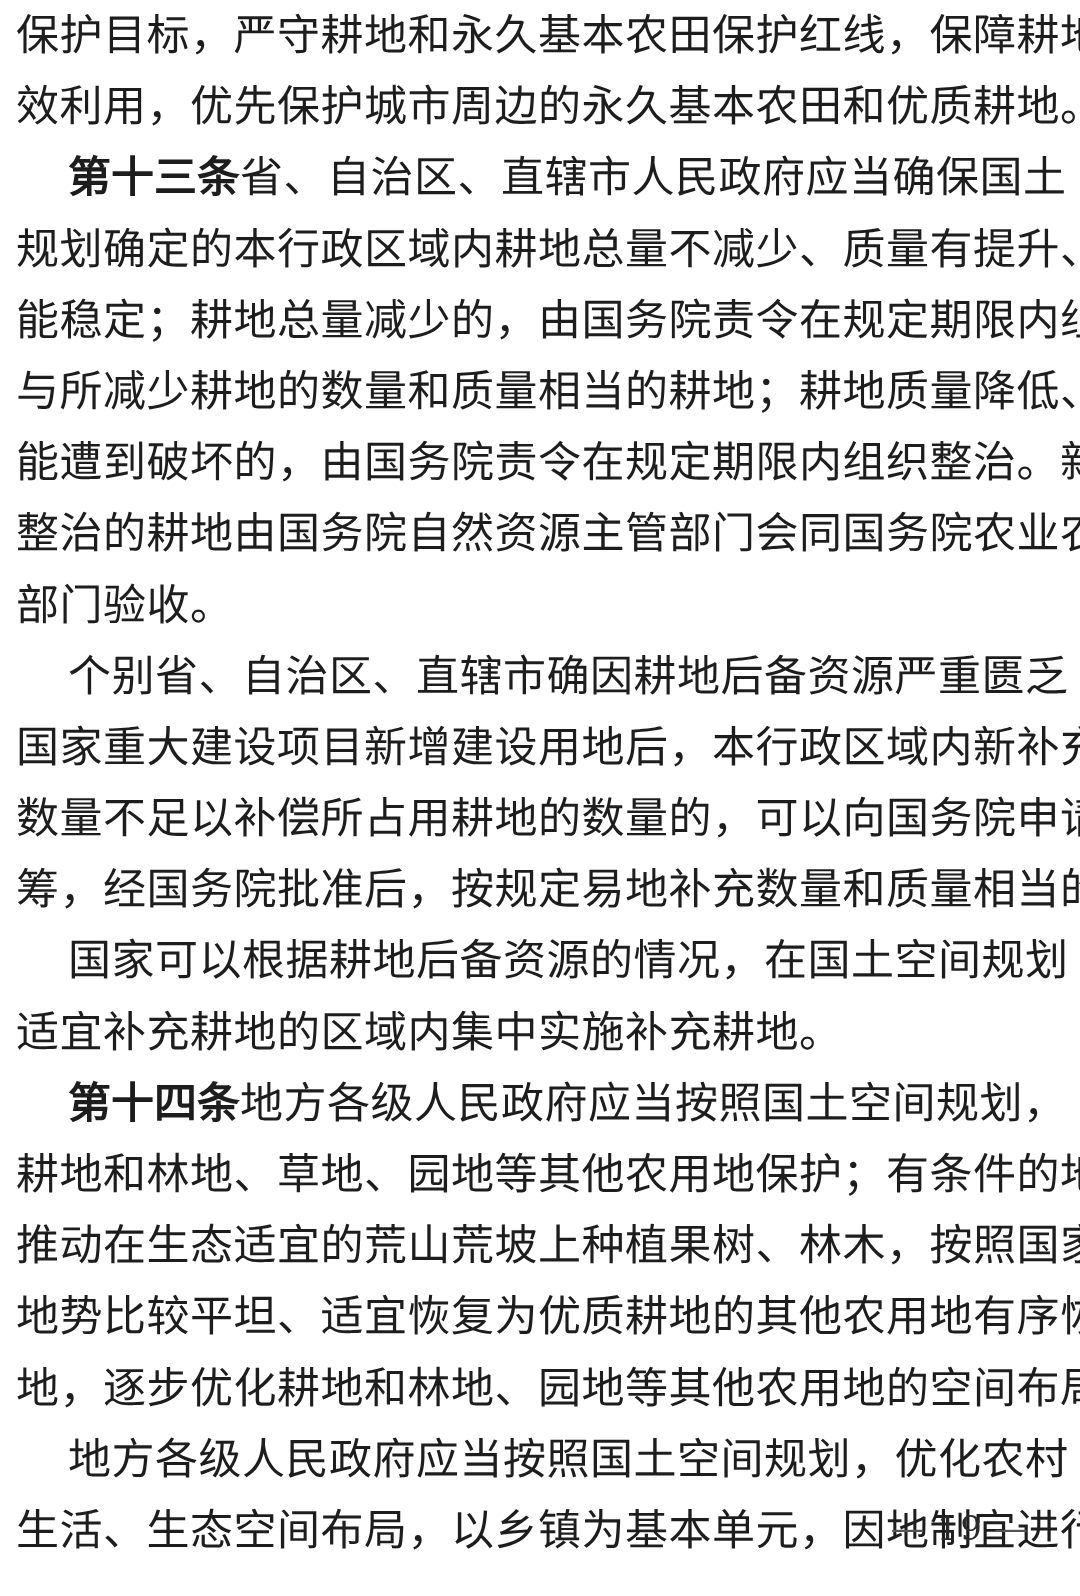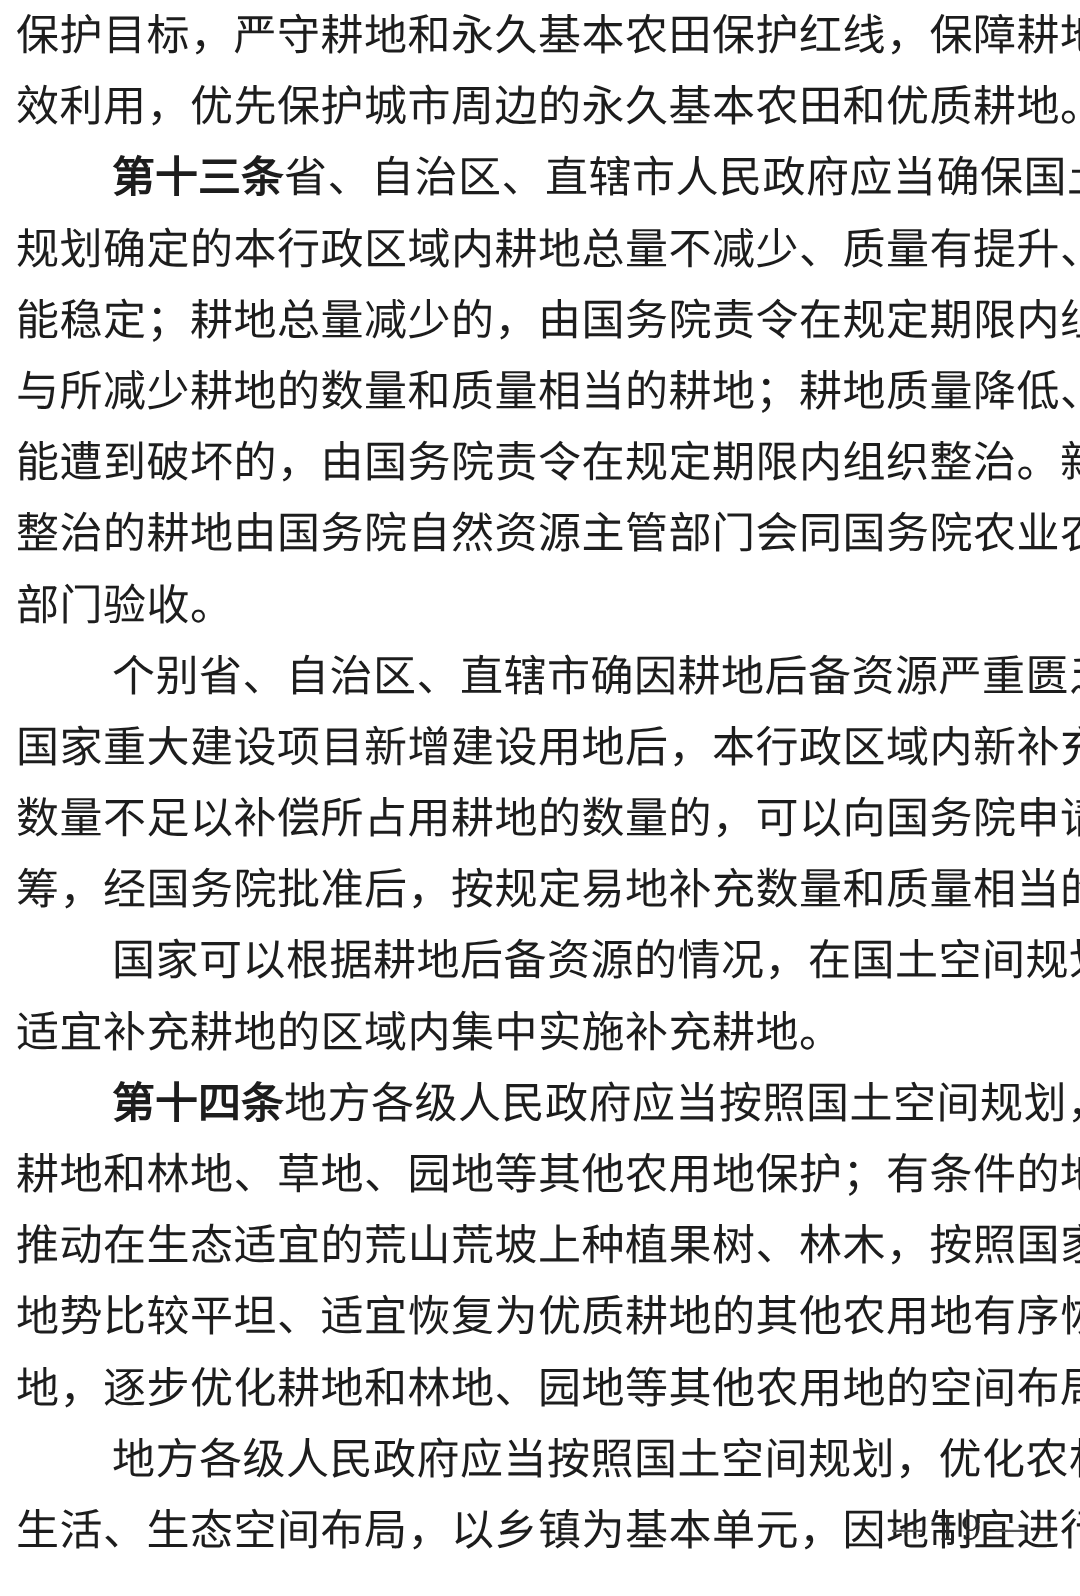--- a/index.html
+++ b/index.html
@@ -56,21 +56,21 @@
     justify-content: flex-start;
   }
 
   
   .doc-line.indent {
     padding-left: 96px;
   }
   .doc-line.indent.justify {
     
     width: calc(100% - 96px);
-    margin-left: 96px;
+    margin-left: 52px;
     padding-left: 0;
   }
 
   
   .article-label > .ch {
     font-family: "DejaVu Sans", "Liberation Sans", sans-serif;
     font-weight: 700;
     letter-spacing: 0;
   }
   

